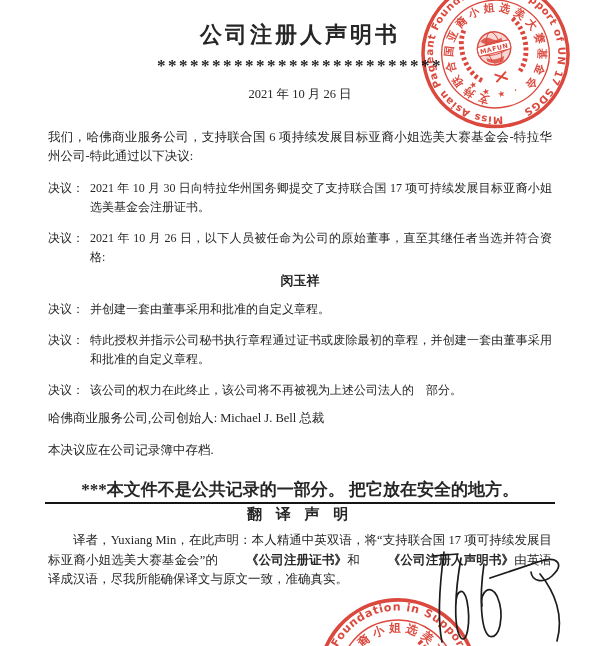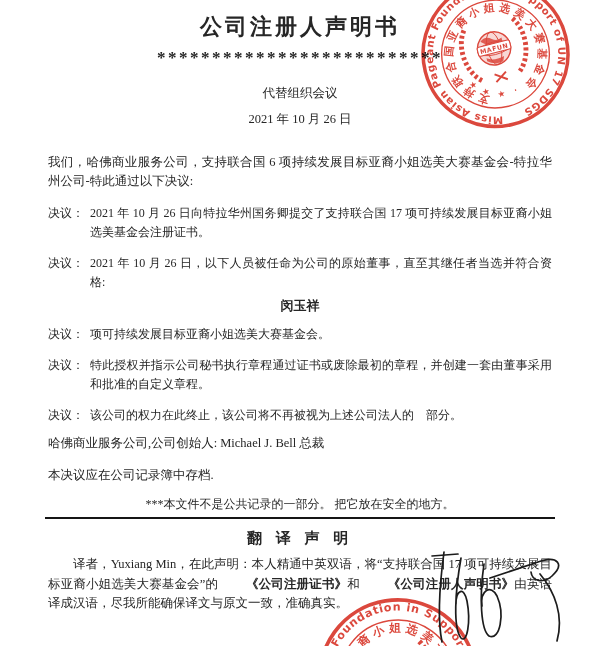--- a/index.html
+++ b/index.html
@@ -8,21 +8,21 @@
     width:600px;height:646px;
     margin:0 auto;
     background:#ffffff;
     overflow:hidden;
     font-family:"Liberation Serif","DejaVu Serif",serif;
     color:#262626;
   }
   .content{padding:8px 48px 0 48px;}
   .title{
     text-align:center;font-size:22px;font-weight:700;
-    letter-spacing:3px;margin-top:4px;line-height:30px;
+    letter-spacing:3px;margin-top:12px;line-height:30px;
   }
   .stars{
     text-align:center;font-size:17px;font-weight:700;
     letter-spacing:2.5px;margin-top:6px;line-height:20px;white-space:nowrap;
   }
   .hline{text-align:center;font-size:12.5px;line-height:16px;}
   .hline.meeting{margin-top:17px;}
   .hline.org{margin-top:10px;}
   .hline.hdate{margin-top:10px;}
   .para{font-size:12.5px;line-height:19px;margin:0;text-align:justify;}
@@ -35,70 +35,69 @@
   .res.r3{margin-top:10px;}
   .res.r4{margin-top:12px;}
   .res.r5{margin-top:12px;}
   .director{
     text-align:center;font-size:13px;font-weight:700;
     margin-top:5px;line-height:18px;
   }
   .record{margin-top:13px;}
   .founder{margin-top:9px;}
   .notice{
-    text-align:center;font-size:12px;font-weight:400;
-    margin-top:11px;line-height:17px;
+    text-align:center;font-size:17px;font-weight:700;
+    margin-top:21px;line-height:17px;
   }
   .divider{
     border:none;border-top:2px solid #151515;
     margin:4px -3px 0 -3px;
   }
   .trans-heading{
     text-align:center;font-size:15px;font-weight:700;
-    letter-spacing:5px;margin-top:9px;line-height:20px;
+    letter-spacing:5px;line-height:20px;
   }
   .trans-para{
     font-size:12.5px;line-height:19.5px;margin:7px 0 0 0;
     text-align:justify;text-indent:2em;
   }
   .trans-para b{font-weight:700;margin-left:28px;}
   .stamp{position:absolute;mix-blend-mode:multiply;opacity:.93;pointer-events:none;}
   .stamp-top{left:408px;top:-34px;transform:rotate(-14deg);}
   .stamp-bottom{left:303px;top:583px;transform:rotate(-9deg);z-index:3;}
   .stamp svg text{font-family:"DejaVu Sans","Liberation Sans",sans-serif;}
   .signature{position:absolute;left:428px;top:544px;z-index:4;pointer-events:none;}
 </style>
 </head>
 <body>
 
 <div class="page">
   <div class="content">
 
     <div class="title">公司注册人声明书</div>
     <div class="stars">**************************</div>
-    <div class="hline meeting">代替组织会议</div>
     <div class="hline hdate">2021 年 10 月 26 日</div>
 
     <p class="para intro">我们，哈佛商业服务公司，支持联合国 6 项持续发展目标亚裔小姐选美大赛基金会-特拉华州公司-特此通过以下决议:</p>
 
     <div class="res r1">
       <span class="res-label">决议：</span>
-      <span class="res-text">2021 年 10 月 26 日向特拉华州国务卿提交了支持联合国 17 项可持续发展目标亚裔小姐选美基金会注册证书。</span>
+      <span class="res-text">2021 年 10 月 30 日向特拉华州国务卿提交了支持联合国 17 项可持续发展目标亚裔小姐选美基金会注册证书。</span>
     </div>
 
     <div class="res r2">
       <span class="res-label">决议：</span>
       <span class="res-text">2021 年 10 月 26 日，以下人员被任命为公司的原始董事，直至其继任者当选并符合资格:</span>
     </div>
 
     <div class="director">闵玉祥</div>
 
     <div class="res r3">
       <span class="res-label">决议：</span>
-      <span class="res-text">项可持续发展目标亚裔小姐选美大赛基金会。</span>
+      <span class="res-text">并创建一套由董事采用和批准的自定义章程。</span>
     </div>
 
     <div class="res r4">
       <span class="res-label">决议：</span>
       <span class="res-text">特此授权并指示公司秘书执行章程通过证书或废除最初的章程，并创建一套由董事采用和批准的自定义章程。</span>
     </div>
 
     <div class="res r5">
       <span class="res-label">决议：</span>
       <span class="res-text">该公司的权力在此终止，该公司将不再被视为上述公司法人的　部分。</span>

